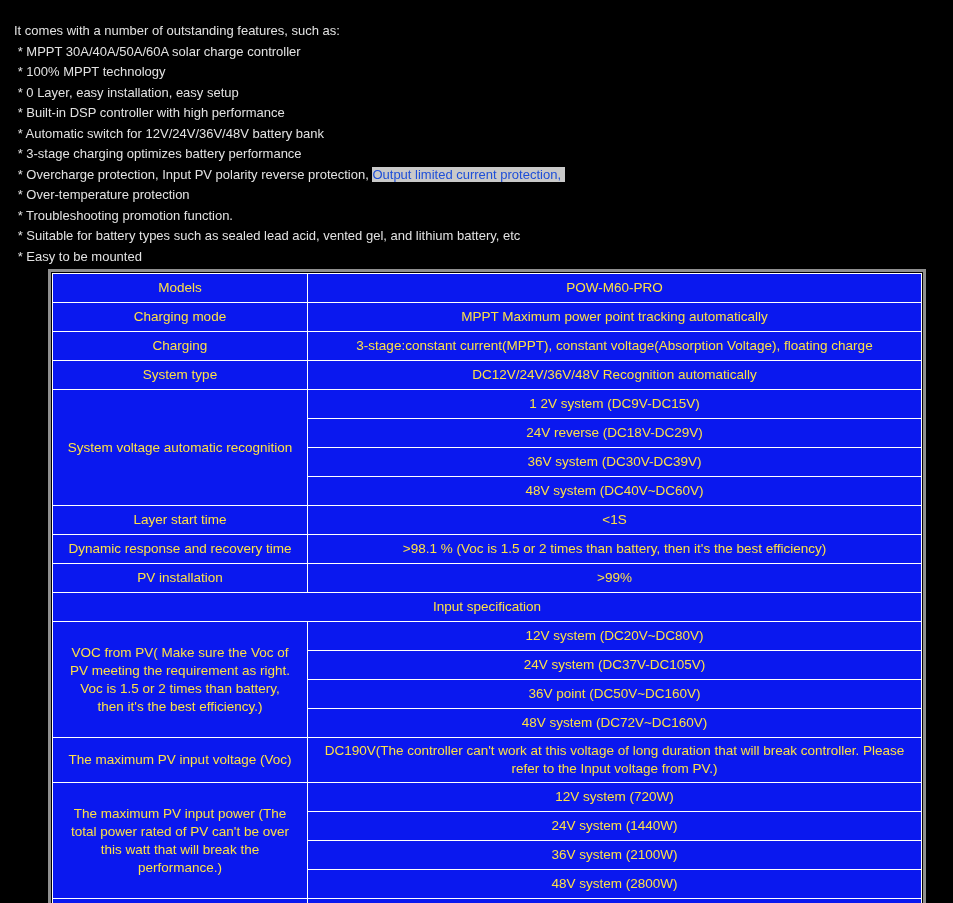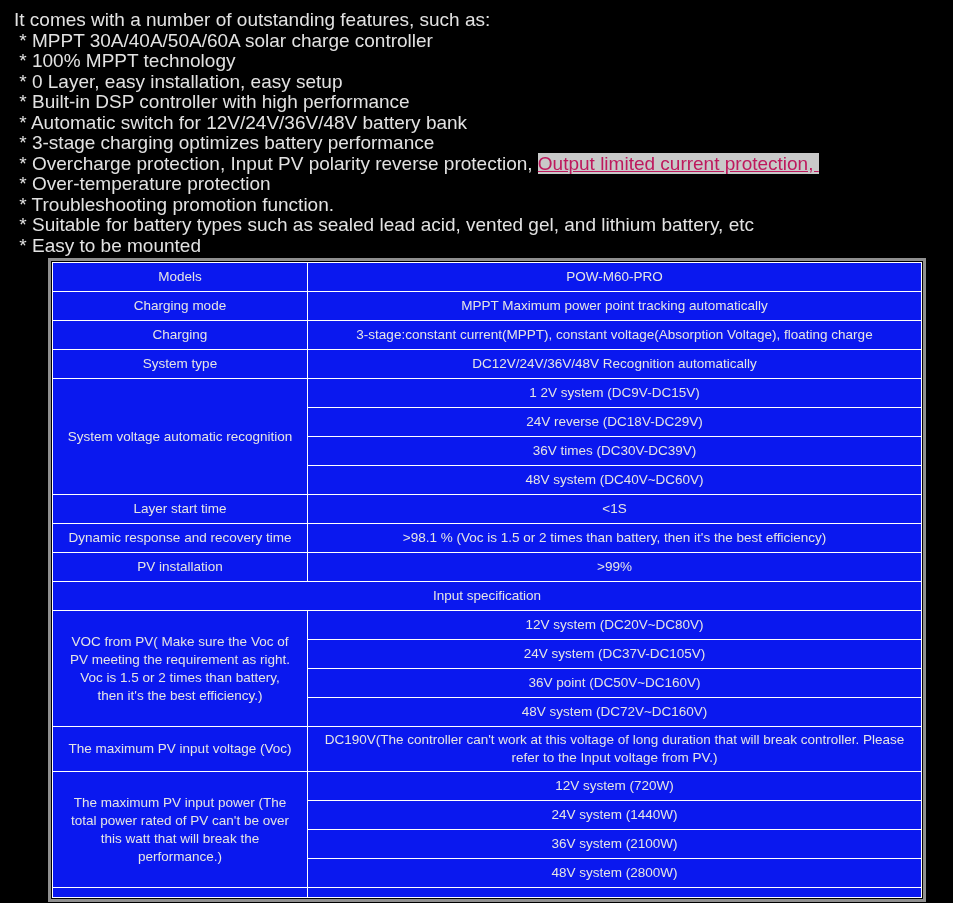--- a/index.html
+++ b/index.html
@@ -7,50 +7,49 @@
     padding: 0;
     background: #000000;
     width: 953px;
     height: 903px;
     overflow: hidden;
     font-family: "Liberation Sans", sans-serif;
   }
   
   .features {
     color: #e2e2e2;
-    font-size: 19px;
+    font-size: 13px;
     line-height: 20.5px;
-    padding: 10px 0 0 14px;
+    padding: 21px 0 0 14px;
     white-space: pre-wrap;
   }
   .feature-line { height: 20.5px; }
   .feature-highlight {
     background: #c9c9c9;
-    color: #be185d;
-    text-decoration: underline;
+    color: #1d4ed8;
   }
   
   .spec-table-wrap {
     margin-left: 48px;
     margin-top: 2px;
     width: 870px;
     border: 3px solid #8f8f8f;
     background: #000000;
     padding: 1px;
   }
   table.spec {
     border-collapse: collapse;
     table-layout: fixed;
     width: 100%;
     background: #000000;
   }
   table.spec td {
     border: 1px solid #ffffff;
     background: #0a18ef;
-    color: #e5e5e5;
+    color: #fde047;
     font-size: 13.5px;
     line-height: 18px;
     text-align: center;
     vertical-align: middle;
     height: 29px;
     padding: 4px 6px;
     box-sizing: border-box;
     word-wrap: break-word;
   }
   table.spec td.label-cell { padding: 4px 14px; }
@@ -89,21 +88,21 @@
           <td class="value-cell">DC12V/24V/36V/48V Recognition automatically</td>
         </tr>
         <tr>
           <td class="label-cell" rowspan="4">System voltage automatic recognition</td>
           <td class="value-cell">1 2V system (DC9V-DC15V)</td>
         </tr>
         <tr>
           <td class="value-cell">24V reverse (DC18V-DC29V)</td>
         </tr>
         <tr>
-          <td class="value-cell">36V times (DC30V-DC39V)</td>
+          <td class="value-cell">36V system (DC30V-DC39V)</td>
         </tr>
         <tr>
           <td class="value-cell">48V system (DC40V~DC60V)</td>
         </tr>
         <tr>
           <td class="label-cell">Layer start time</td>
           <td class="value-cell">&lt;1S</td>
         </tr>
         <tr>
           <td class="label-cell">Dynamic response and recovery time</td>

